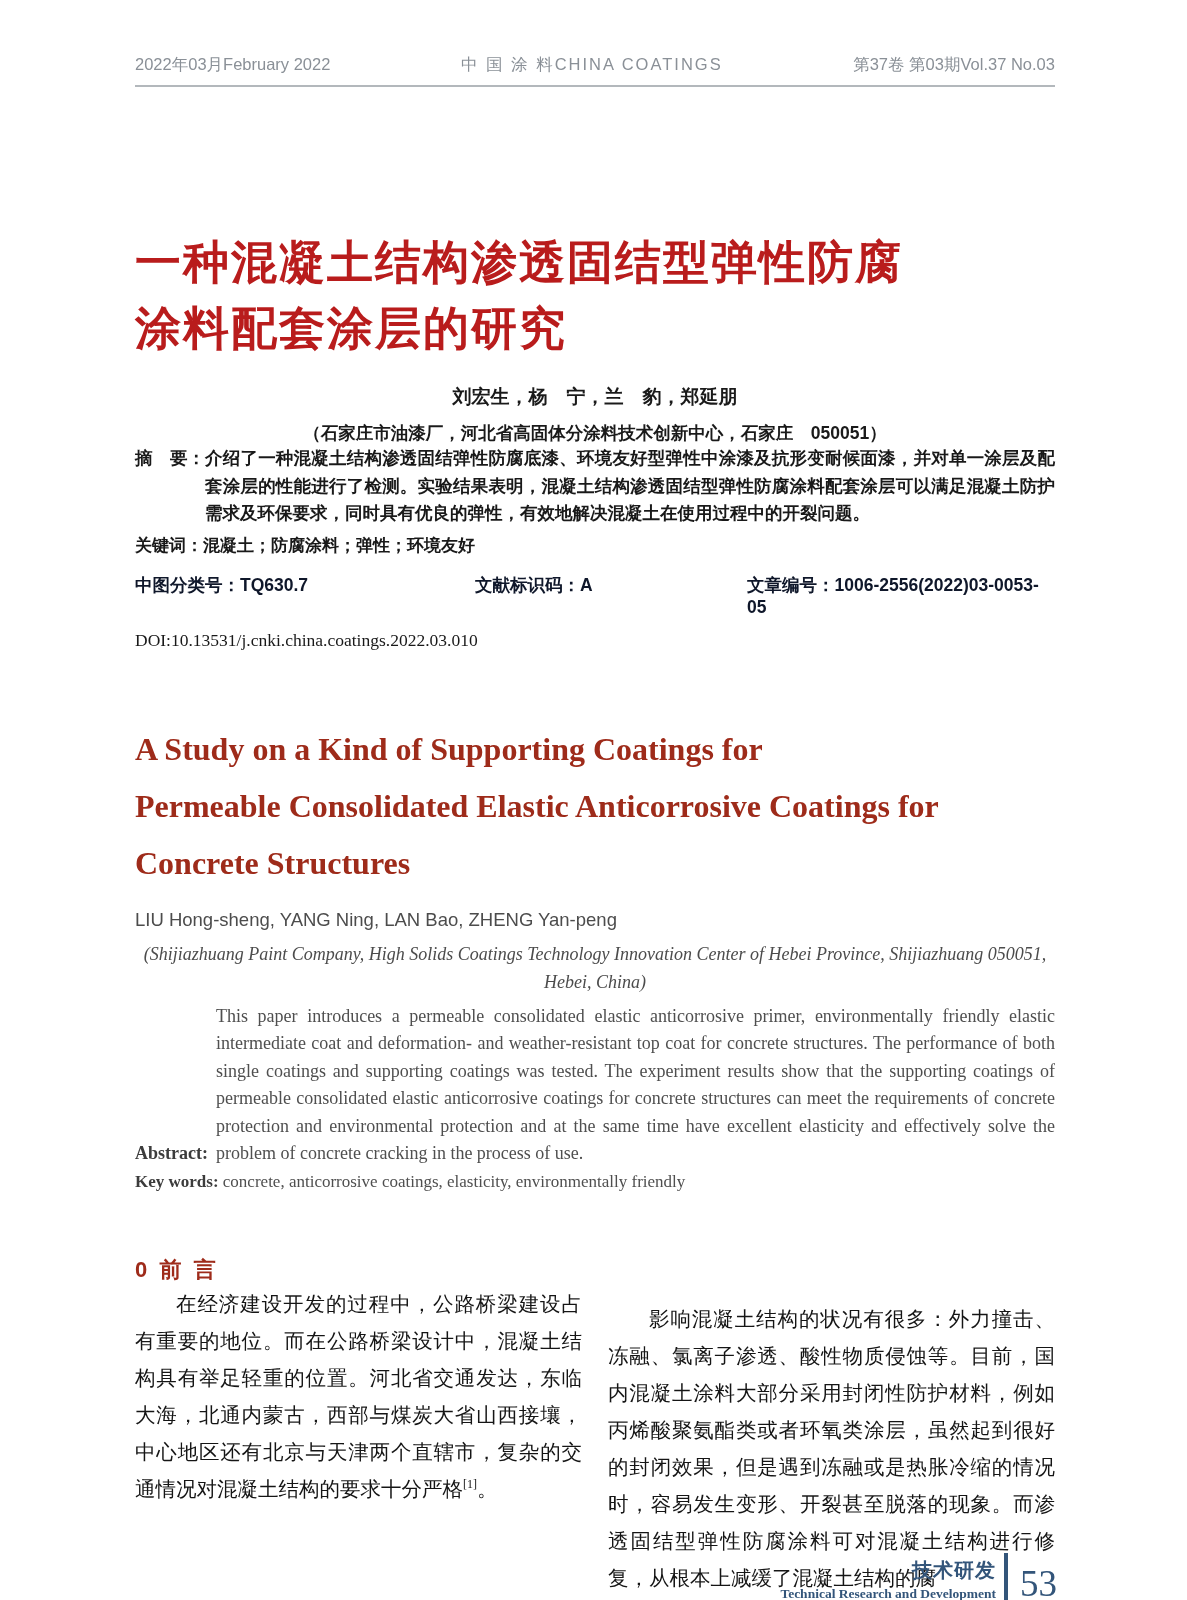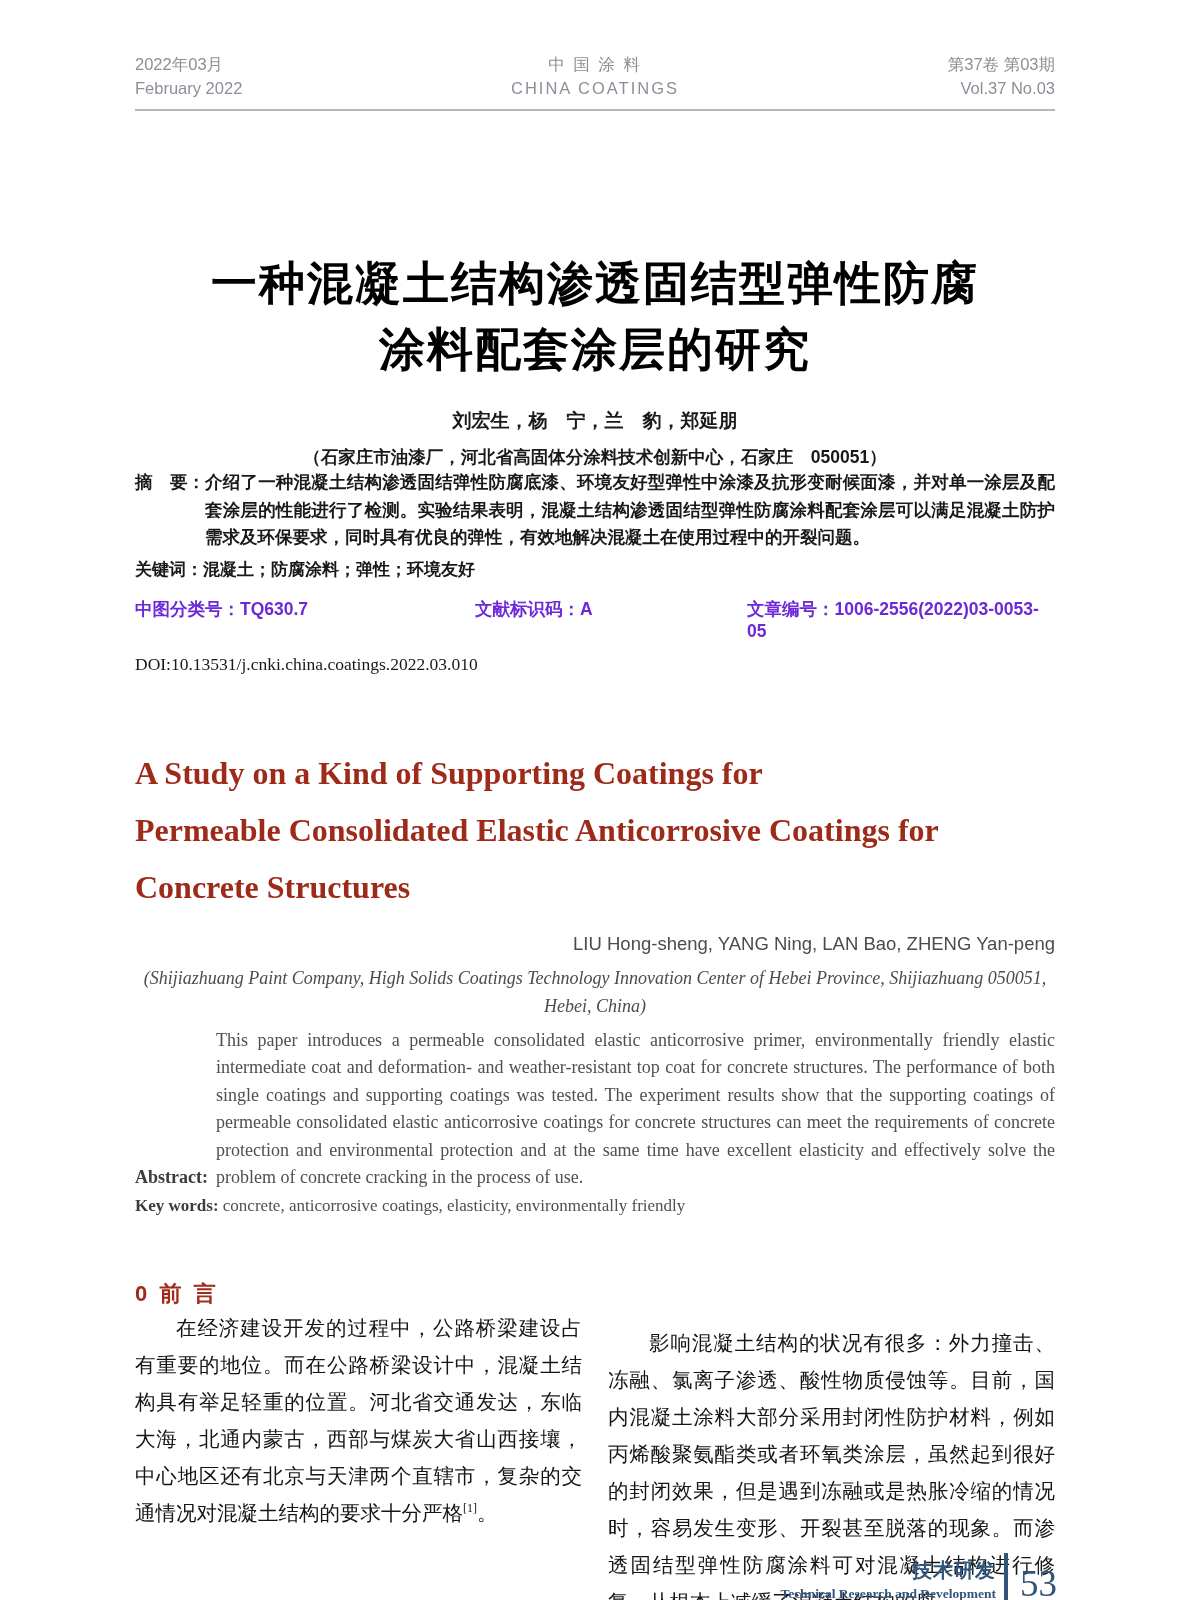--- a/index.html
+++ b/index.html
@@ -15,65 +15,65 @@
 
   
   .jheader {
     margin-top: 52px;
     display: flex; justify-content: space-between; align-items: flex-end;
     color: #8a9097;
     border-bottom: 2px solid #b3b8bc;
     padding-bottom: 9px;
     font-size: 16.5px; line-height: 24px;
   }
-  .jheader .col { display: flex; flex-direction: column; justify-content: flex-end; }
+  .jheader .col { display: flex; flex-direction: row; justify-content: flex-end; }
   .jheader .col.center { text-align: center; letter-spacing: 2px; }
   .jheader .col.right { text-align: right; }
 
   
   .title-cn {
     margin-top: 143px;
-    text-align: center;
-    color: #000000;
+    text-align: left;
+    color: #b91c1c;
     font-weight: bold;
     font-size: 46px;
     line-height: 66px;
     letter-spacing: 2px;
-    font-family: Liberation Mono, monospace;
+    font-family: Liberation Serif, serif;
   }
   .authors-cn { margin-top: 22px; text-align: center; font-size: 19px; font-weight: bold; color: #1a1a1a; }
   .affil-cn  { margin-top: 11px; text-align: center; font-size: 17.5px; font-weight: bold; color: #1a1a1a; }
 
   
   .abs-cn { display: flex; font-size: 17.5px; line-height: 27.5px; font-weight: bold; color: #191919; }
   .abs-cn .label { white-space: pre; flex: 0 0 auto; }
   .abs-cn .text  { flex: 1 1 auto; text-align: justify; }
   .kw-cn { margin-top: 5px; font-size: 17px; line-height: 26px; font-weight: bold; color: #191919; }
 
   .class-row {
     margin-top: 14px;
     display: grid; grid-template-columns: 340px 272px auto;
-    font-size: 17.5px; font-weight: bold; color: #6d28d9;
+    font-size: 17.5px; font-weight: bold; color: #0f172a;
   }
   .doi-line {
     margin-top: 12px;
     font-family: "Liberation Serif", "DejaVu Serif", serif;
     font-size: 17.5px; color: #191919;
   }
 
   
   .title-en {
     margin-top: 70px;
     text-align: left;
     color: #9e2b1a;
     font-weight: bold;
     font-family: "Liberation Serif", "DejaVu Serif", serif;
     font-size: 32px; line-height: 57px;
   }
-  .authors-en { margin-top: 17px; text-align: right; font-size: 18.5px; color: #4c4c4c; }
+  .authors-en { margin-top: 17px; text-align: left; font-size: 18.5px; color: #4c4c4c; }
   .affil-en {
     margin-top: 9px; text-align: center;
     font-family: "Liberation Serif", "DejaVu Serif", serif;
     font-style: italic; font-size: 18px; line-height: 28px; color: #4c4c4c;
   }
 
   
   .abs-en {
     margin-top: 7px; display: flex;
     font-family: "Liberation Serif", "DejaVu Serif", serif;

